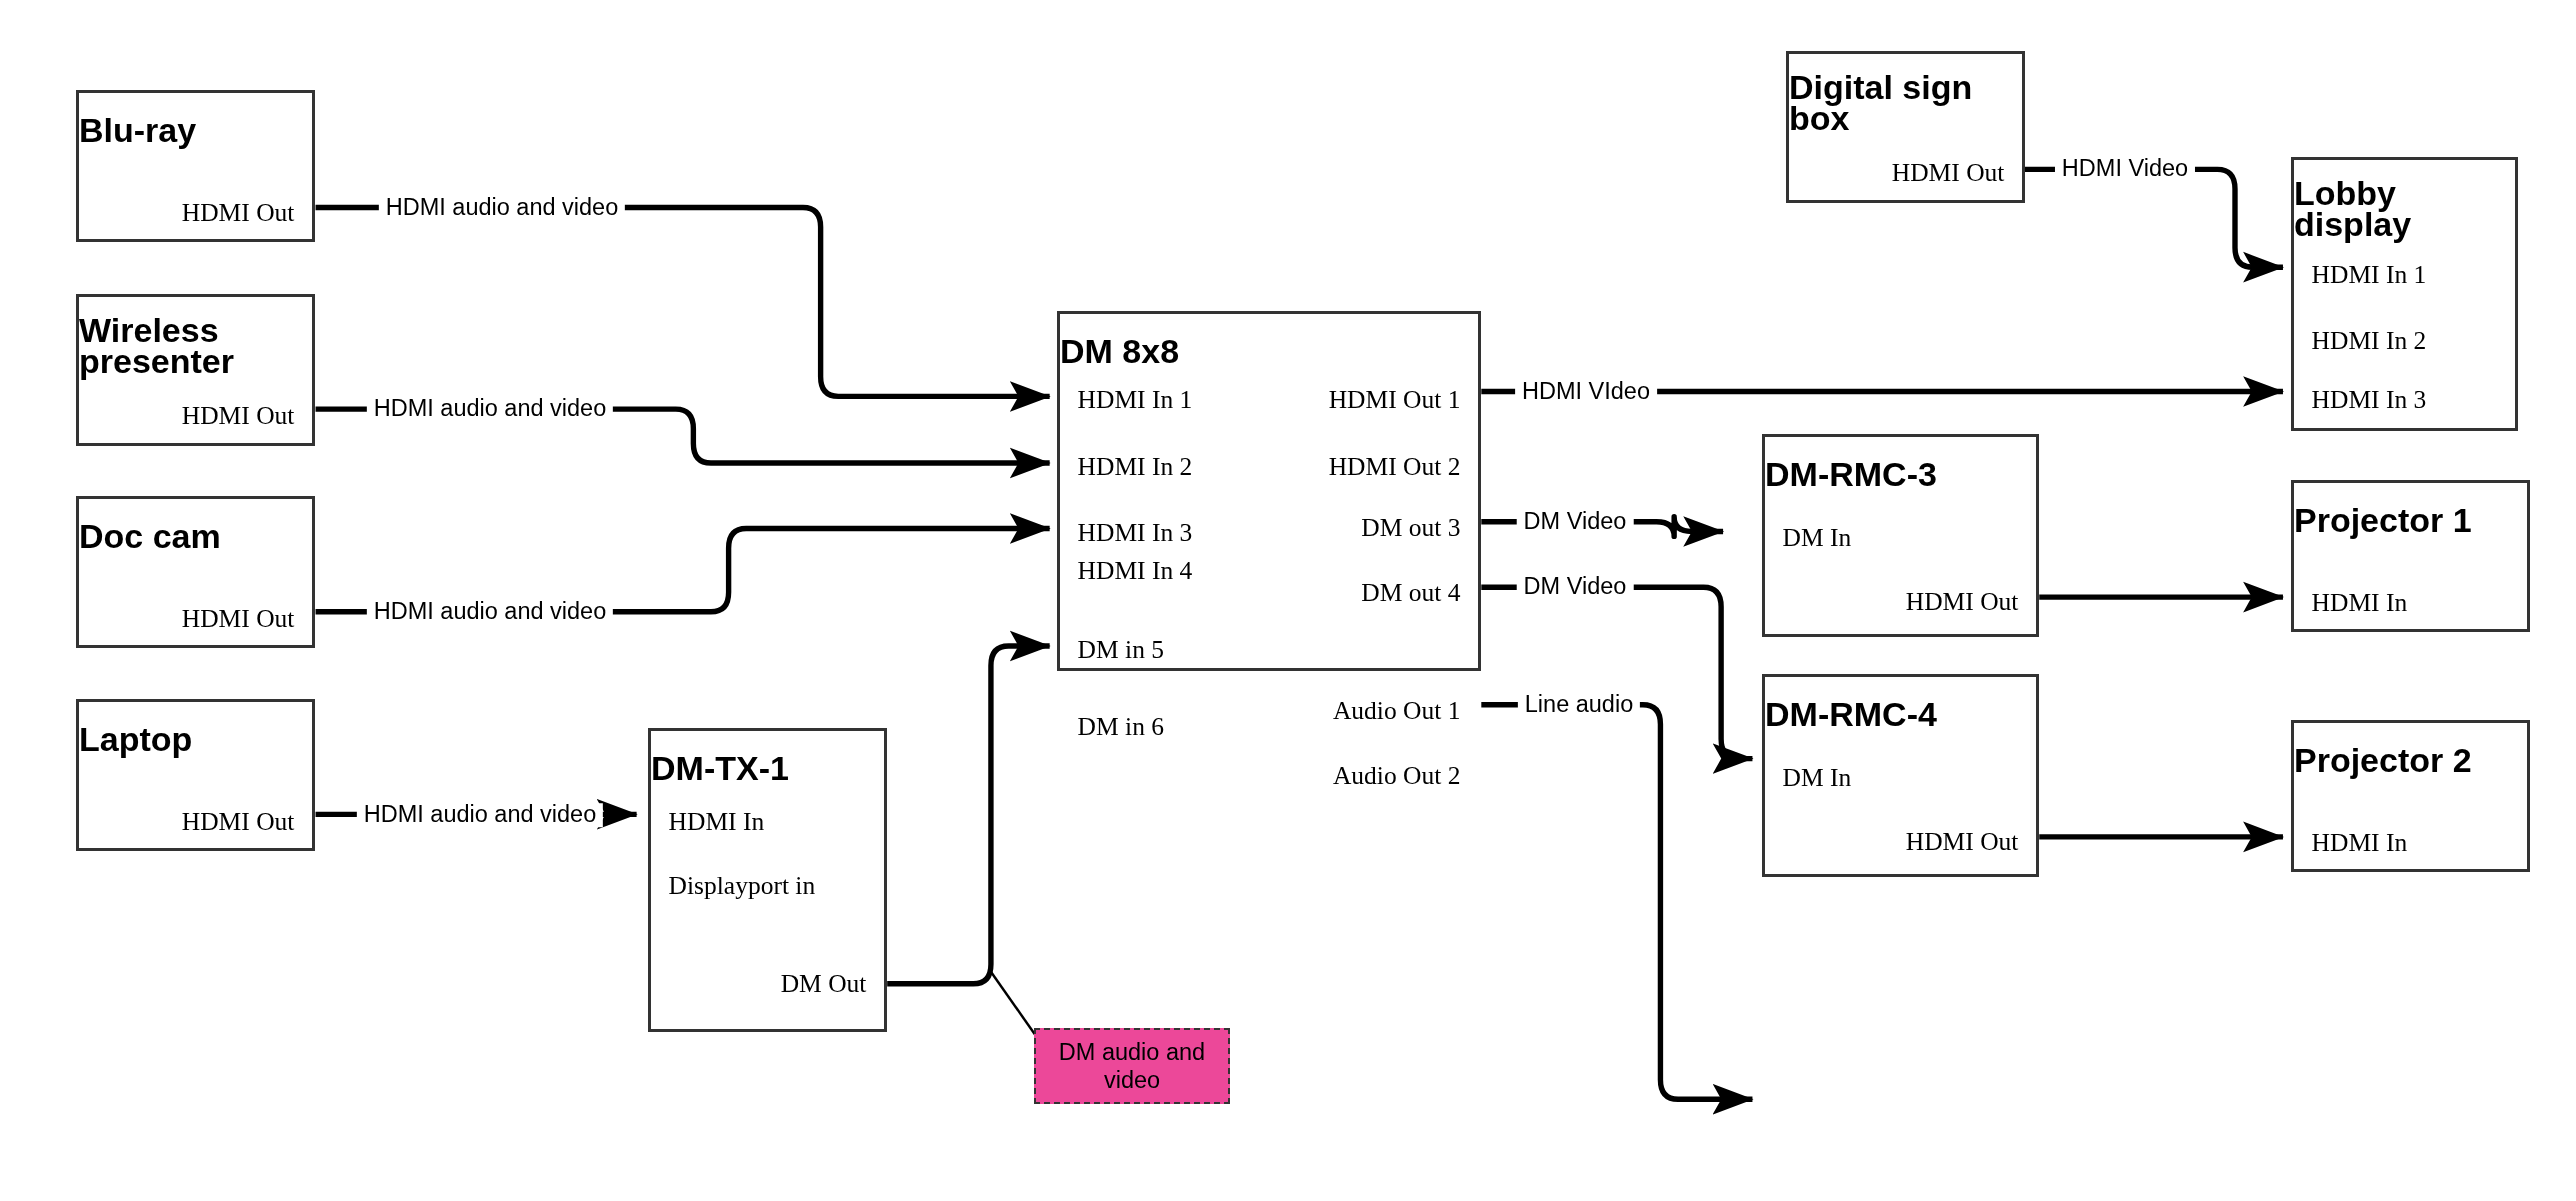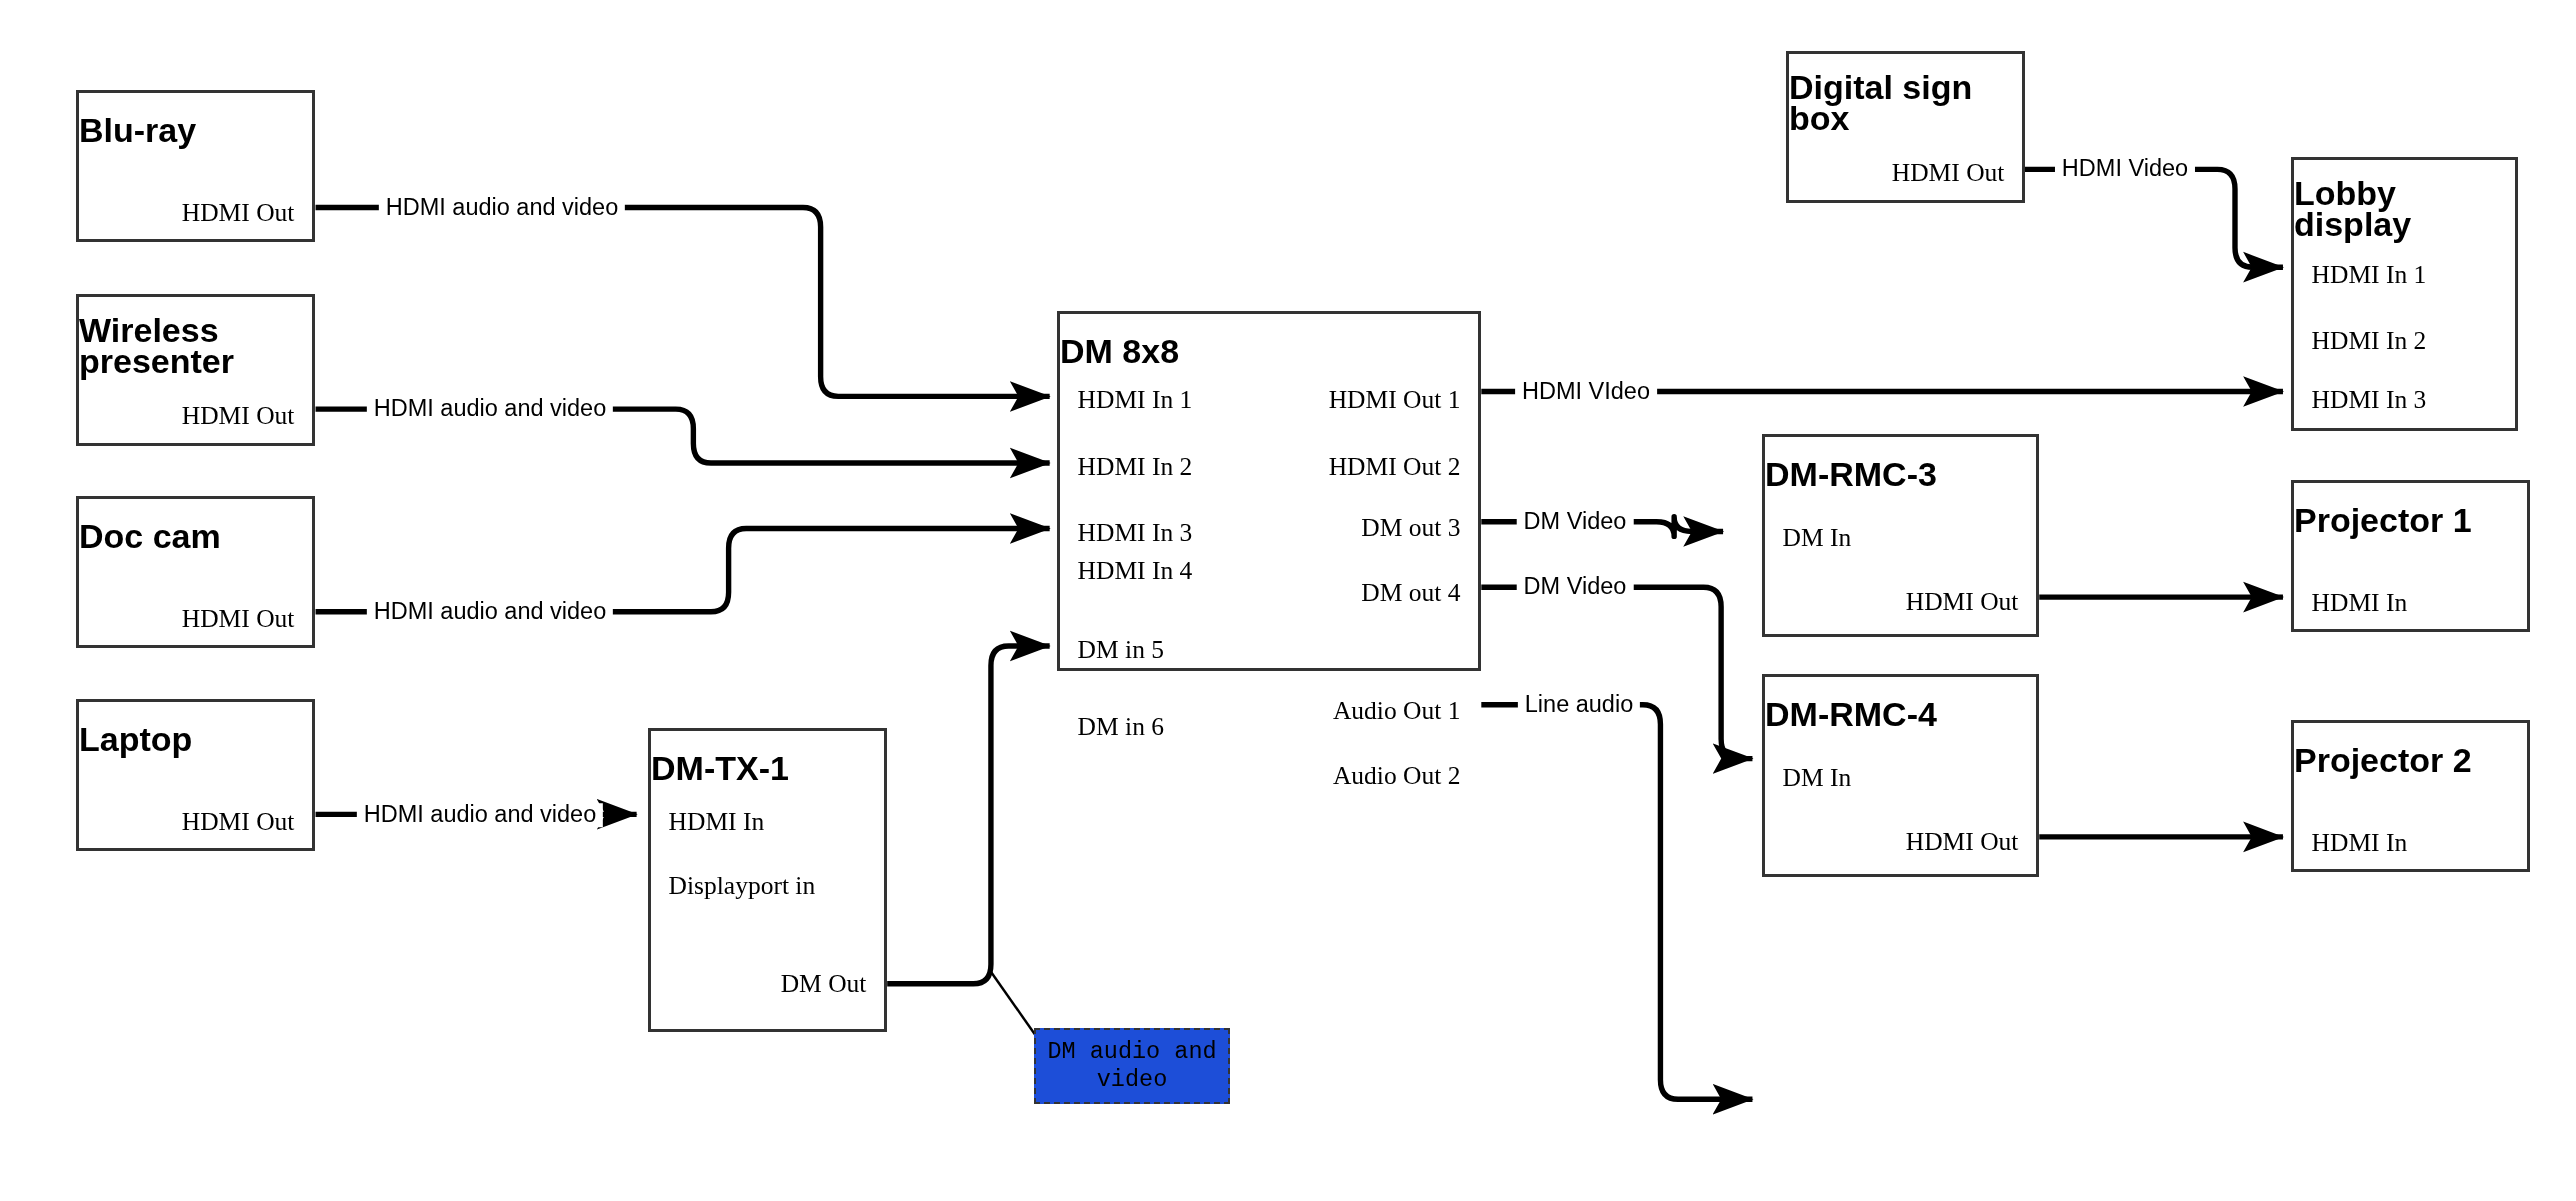--- a/index.html
+++ b/index.html
@@ -41,30 +41,29 @@
     font-family: Liberation Serif, serif;
   }
   .port.left  { left: 17.6px;  text-align: left; }
   .port.right { right: 17.6px; text-align: right; }
 
   
   .note {
     position: absolute;
     box-sizing: border-box;
     border: 2px dashed #333333;
-    background: #1d4ed8;
+    background: #ec4899;
     font-size: 23.5px;
     color: #000000;
     text-align: center;
     display: flex;
     align-items: center;
     justify-content: center;
     line-height: 1.2;
     z-index: 3;
-    font-family: Liberation Mono, monospace;
   }
 
   
   .edge-label {
     position: absolute;
     font-size: 23.5px;
     color: #000000;
     background: #ffffff;
     white-space: nowrap;
     padding: 0 6.9px;

